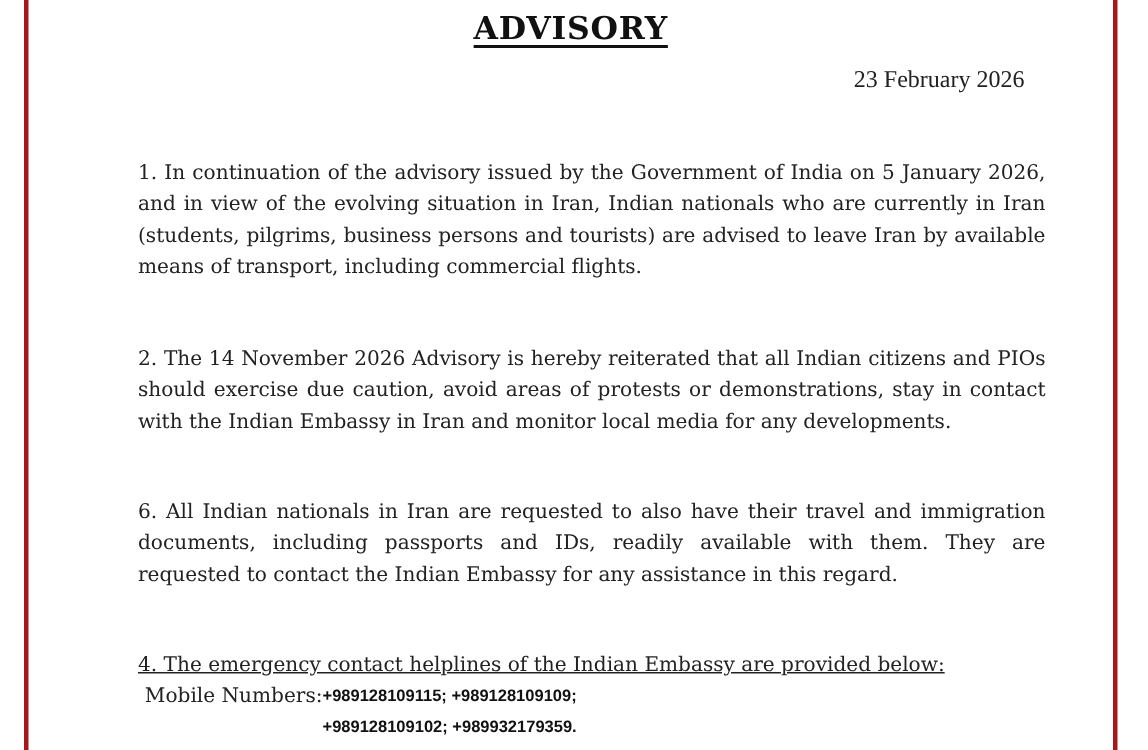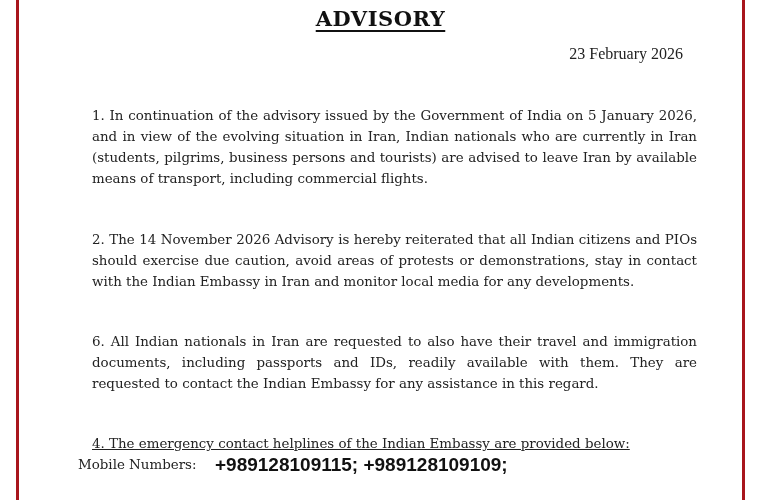--- a/index.html
+++ b/index.html
@@ -8,38 +8,39 @@
   .border-right { position:absolute; left:742px; top:0; width:3px; height:500px; background:#a8161c; }
   .page { position:absolute; left:78px; top:0; width:605px; font-family:"DejaVu Serif", serif; color:#222; }
   .title { position:absolute; left:0; width:605px; top:6px; text-align:center; font-family:"DejaVu Serif", serif; font-weight:bold; font-size:21px; color:#111; letter-spacing:0.5px; }
   .title span { text-decoration:underline; text-underline-offset:4px; text-decoration-thickness:2px; }
   .date { position:absolute; right:0; top:45px; font-family:"Liberation Serif", serif; font-size:16px; color:#222; }
   .para { position:absolute; left:0; width:605px; font-family:"DejaVu Serif", serif; font-size:13.4px; line-height:21px; text-align:justify; color:#222;margin-left:14px; }
   .p1 { top:105px; }
   .p2 { top:229px; }
   .p3 { top:331px; }
   .p4 { top:433px;text-decoration:underline; }
-  .mob { position:absolute; left:0; top:454px; font-family:"DejaVu Serif", serif; font-size:13.4px; line-height:21px; color:#222; }
+  .mob { position:absolute; left:0; top:454px; font-family:"DejaVu Serif", serif; font-size:13.4px; line-height:21px; color:#222;text-align:right; }
   .mob-label { display:inline-block; width:137px; }
-  .nums { position:absolute; left:137px; top:0; font-family:"Liberation Sans", sans-serif; font-weight:bold; font-size:19px; line-height:21px; color:#111; white-space:nowrap; }
+  .nums { position:absolute; left:137px; top:0; font-family:"Liberation Sans", sans-serif; font-weight:bold; font-size:11px; line-height:21px; color:#111; white-space:nowrap; }
 </style>
 </head>
 <body>
 
 <div class="border-left"></div>
 <div class="border-right"></div>
 
 <div class="page">
   <div class="title"><span>ADVISORY</span></div>
   <div class="date">23 February 2026</div>
 
   <div class="para p1">1. In continuation of the advisory issued by the Government of India on 5 January 2026, and in view of the evolving situation in Iran, Indian nationals who are currently in Iran (students, pilgrims, business persons and tourists) are advised to leave Iran by available means of transport, including commercial flights.</div>
   <div class="para p2">2. The 14 November 2026 Advisory is hereby reiterated that all Indian citizens and PIOs should exercise due caution, avoid areas of protests or demonstrations, stay in contact with the Indian Embassy in Iran and monitor local media for any developments.</div>
   <div class="para p3">6. All Indian nationals in Iran are requested to also have their travel and immigration documents, including passports and IDs, readily available with them. They are requested to contact the Indian Embassy for any assistance in this regard.</div>
   <div class="para p4">4. The emergency contact helplines of the Indian Embassy are provided below:</div>
 
   <div class="mob">
     <span class="mob-label">Mobile Numbers:</span>
     <div class="nums">
       <div>+989128109115; +989128109109;</div>
+      <div>+989128109102; +989932179359.</div>
     </div>
   </div>
 </div>
 
 </body></html>

